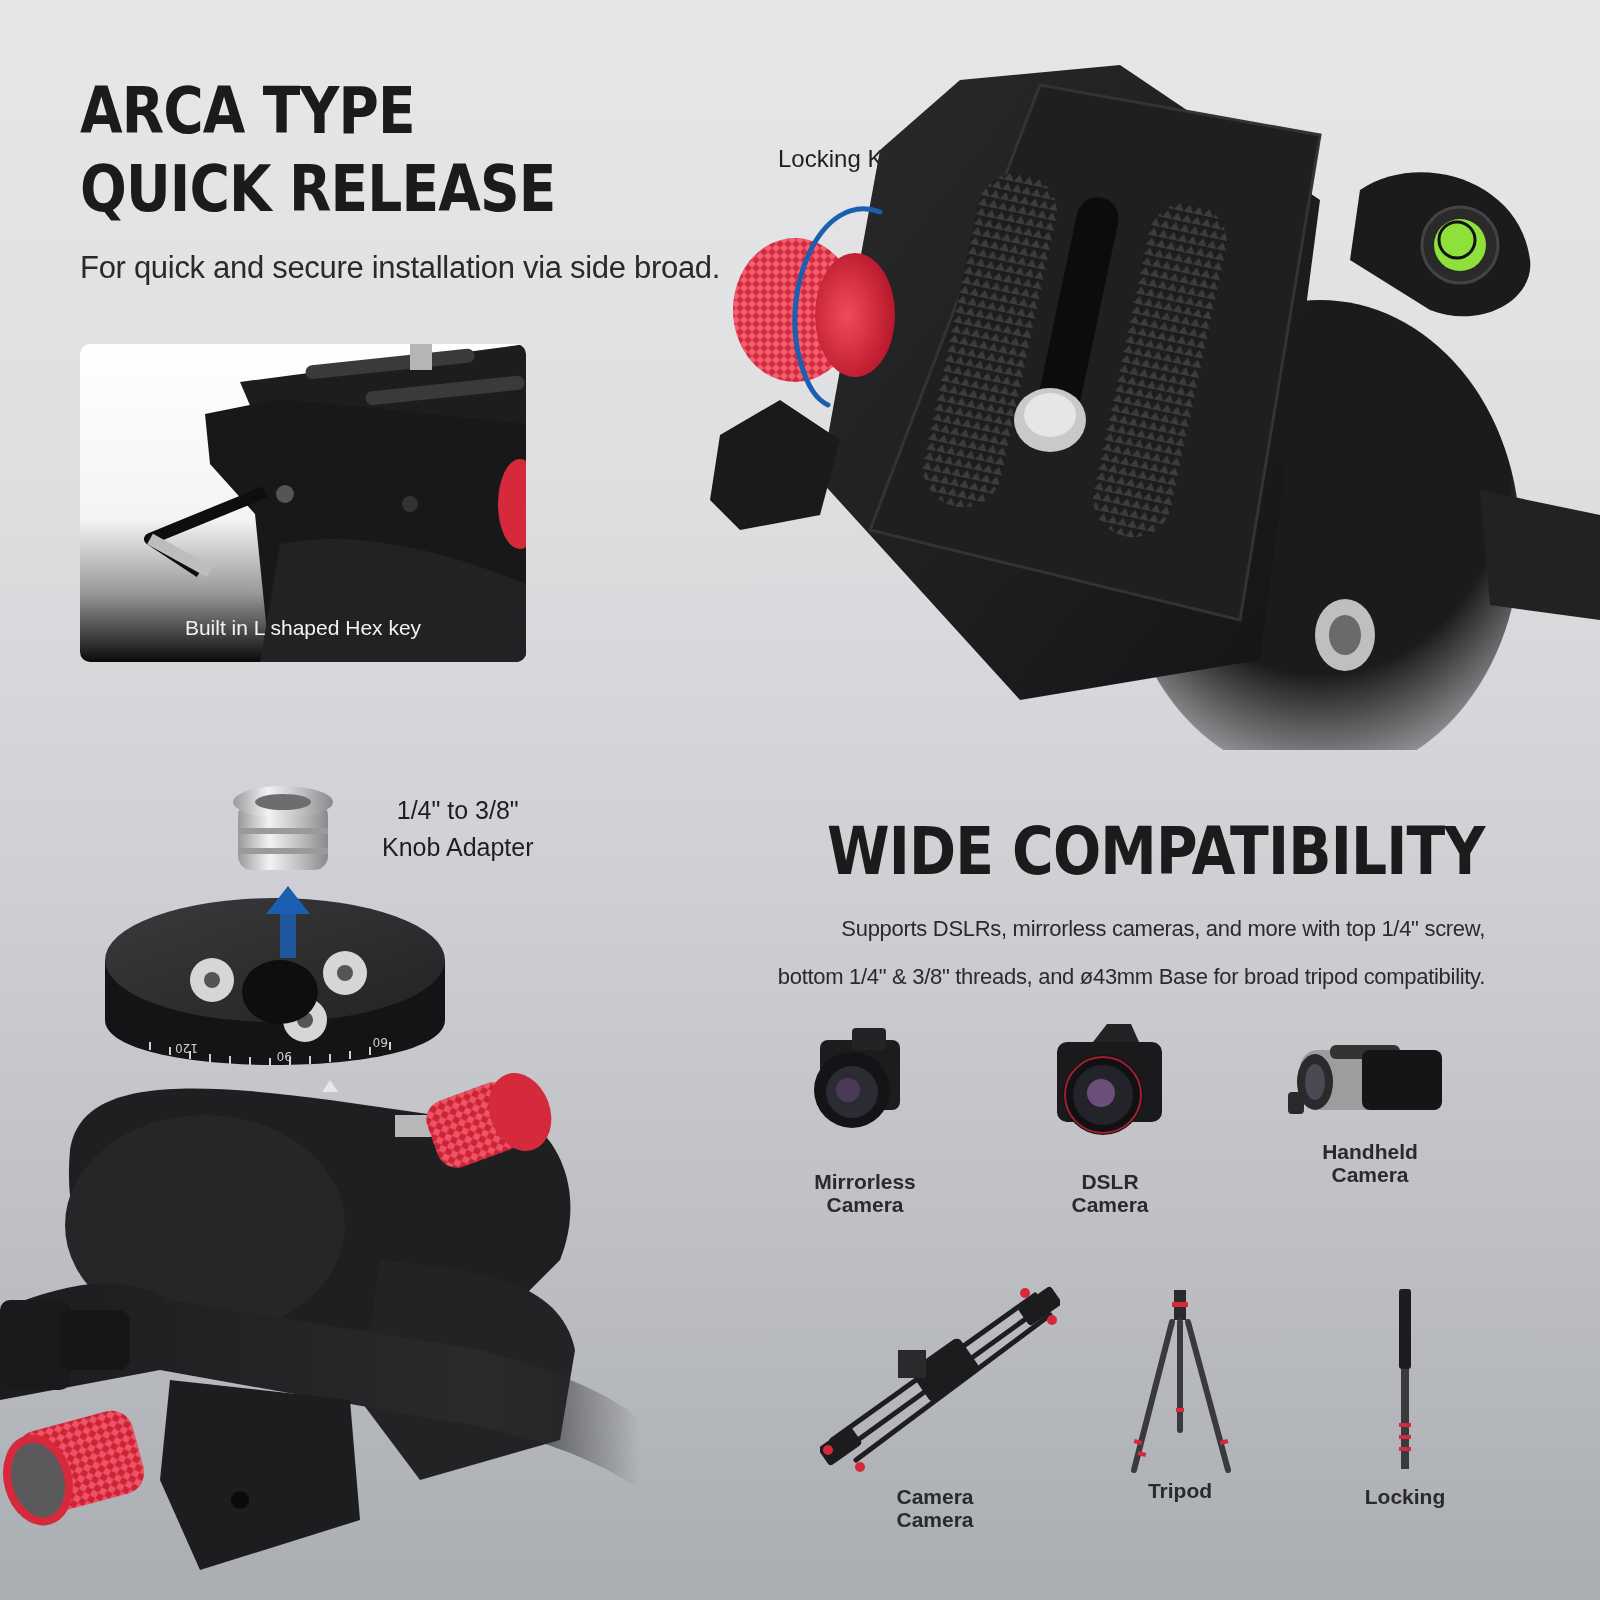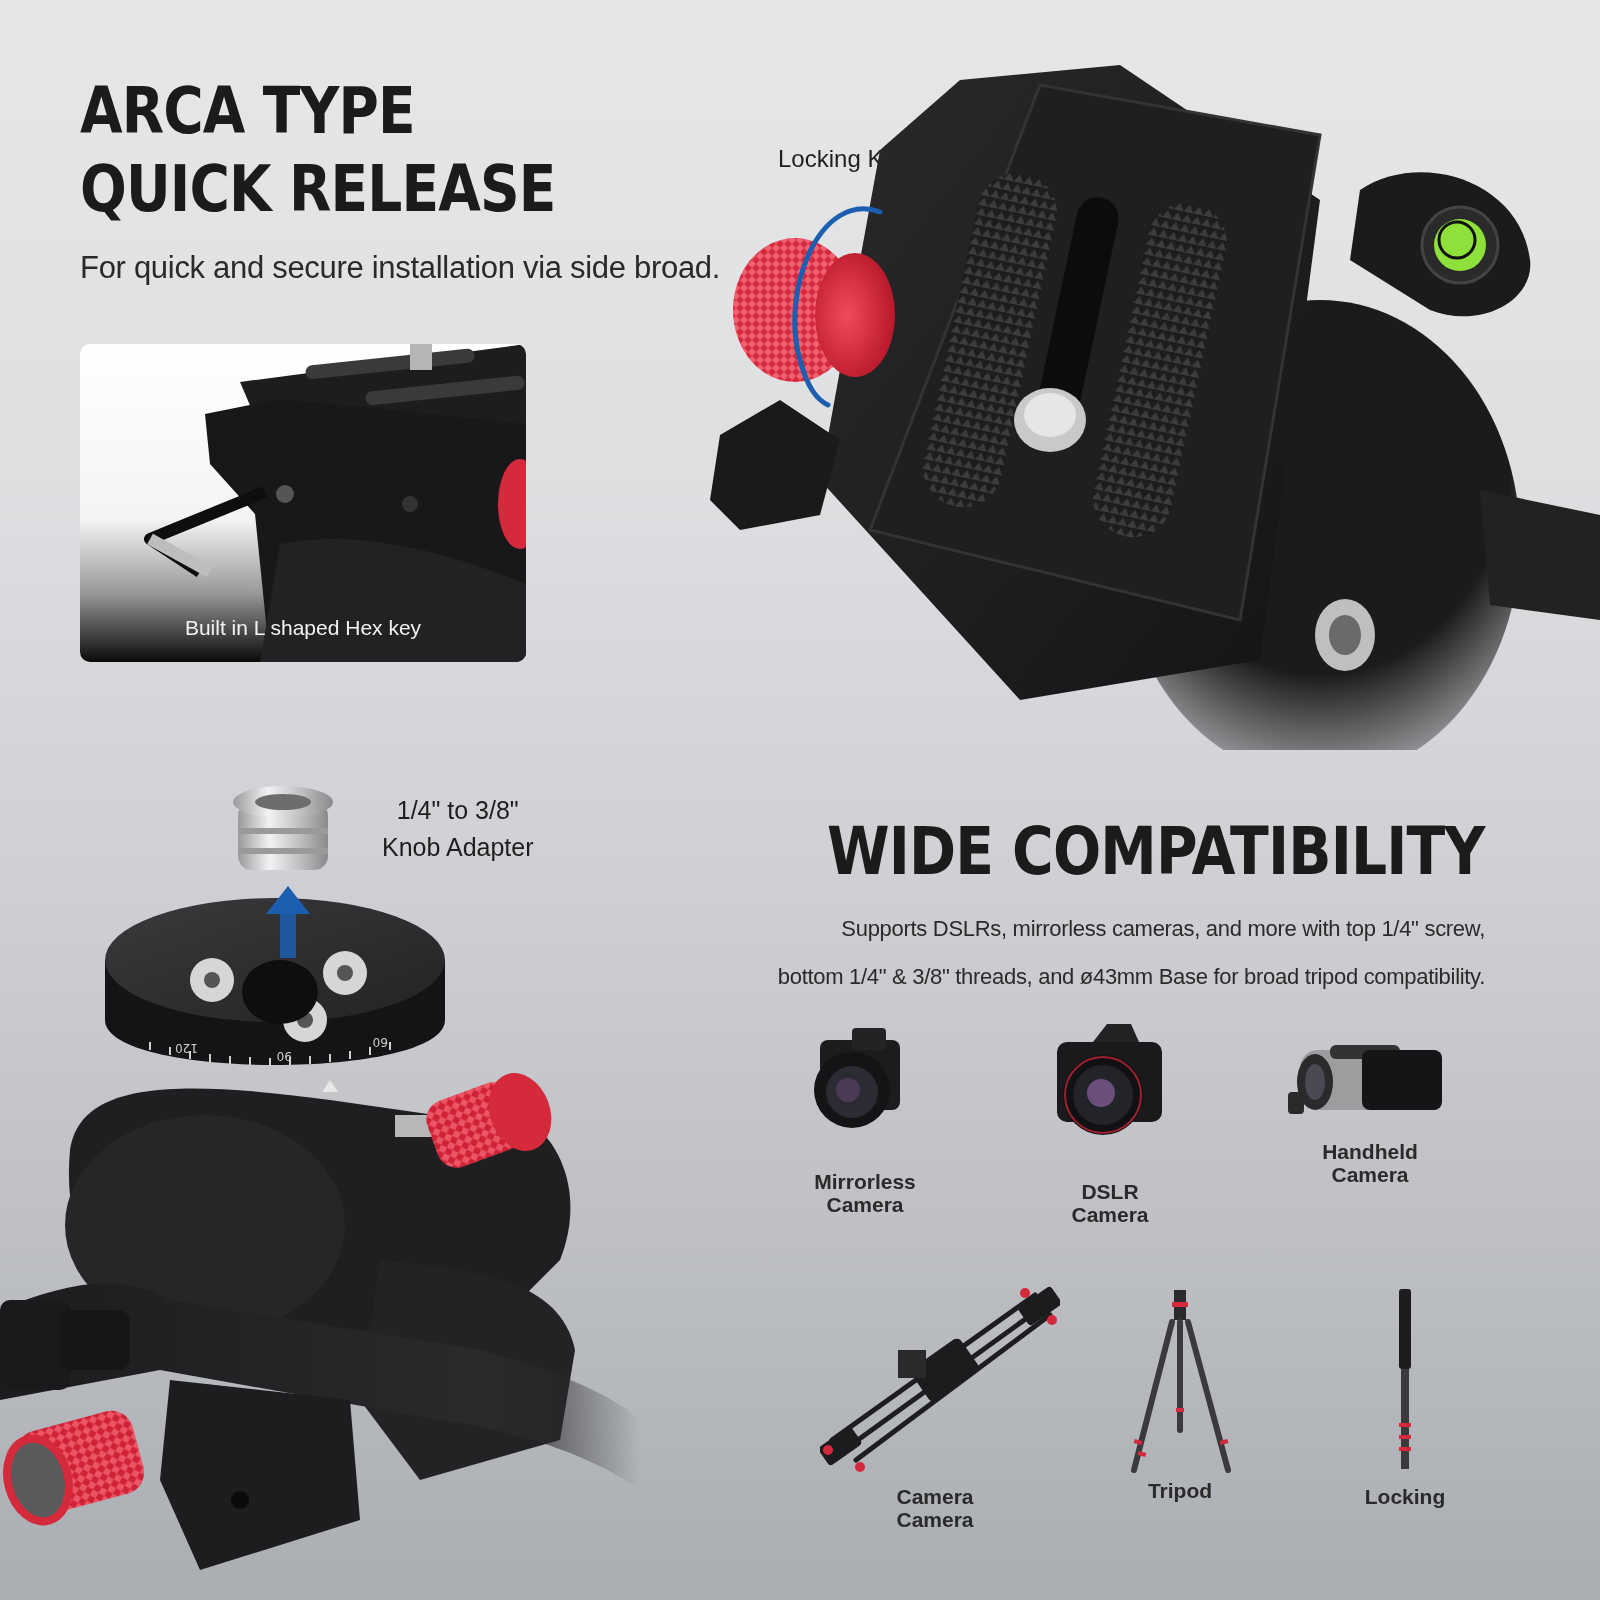--- a/index.html
+++ b/index.html
@@ -245,21 +245,21 @@
 
 <div class="item" style="left:1035px; top:1020px; width:150px;">
   <svg width="150" height="120" viewBox="0 0 150 120">
     <rect x="22" y="22" width="105" height="80" rx="10" fill="#1a1a1c"></rect>
     <polygon points="58,22 72,4 96,4 104,22" fill="#222224"></polygon>
     <circle cx="68" cy="75" r="40" fill="#111113"></circle>
     <circle cx="68" cy="75" r="30" fill="#23232a"></circle>
     <circle cx="66" cy="73" r="14" fill="#6b4e7a"></circle>
     <circle cx="68" cy="75" r="38" fill="none" stroke="#a0202e" stroke-width="2"></circle>
   </svg>
-  <div class="name" style="margin-top:40px;">DSLR</div>
+  <div class="name" style="margin-top:30px;">DSLR</div>
   <div class="name">Camera</div>
 </div>
 
 <div class="item" style="left:1280px; top:1020px; width:180px;">
   <svg width="180" height="120" viewBox="0 0 180 120">
     <rect x="20" y="30" width="90" height="60" rx="18" fill="#9d9da0"></rect>
     <rect x="50" y="25" width="70" height="14" rx="6" fill="#333"></rect>
     <ellipse cx="35" cy="62" rx="18" ry="28" fill="#2a2a2c"></ellipse>
     <ellipse cx="35" cy="62" rx="10" ry="18" fill="#4a4a55"></ellipse>
     <rect x="82" y="30" width="80" height="60" rx="8" fill="#151517"></rect>

